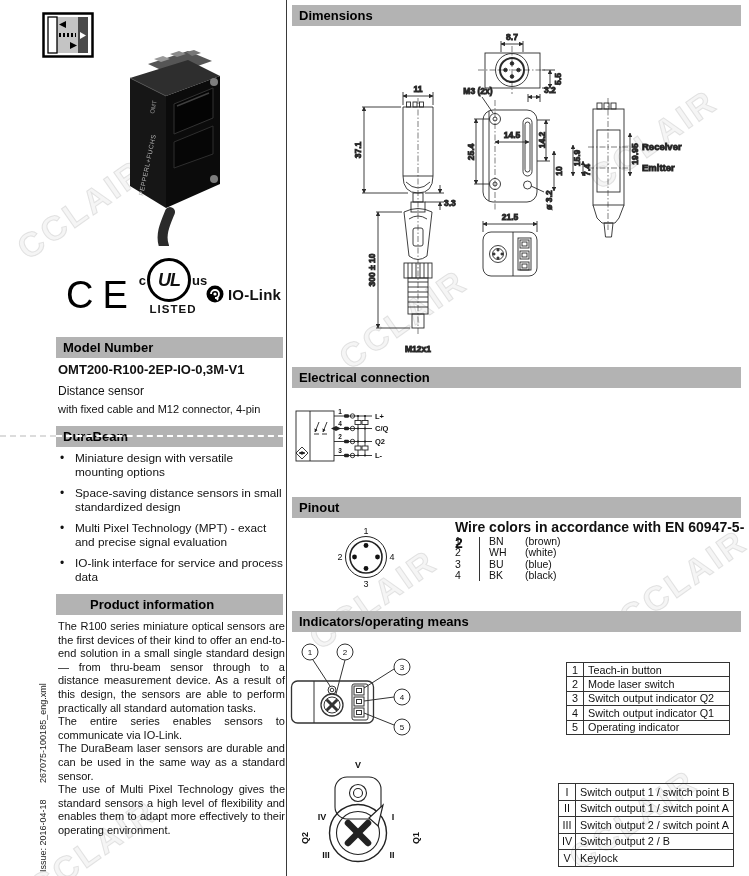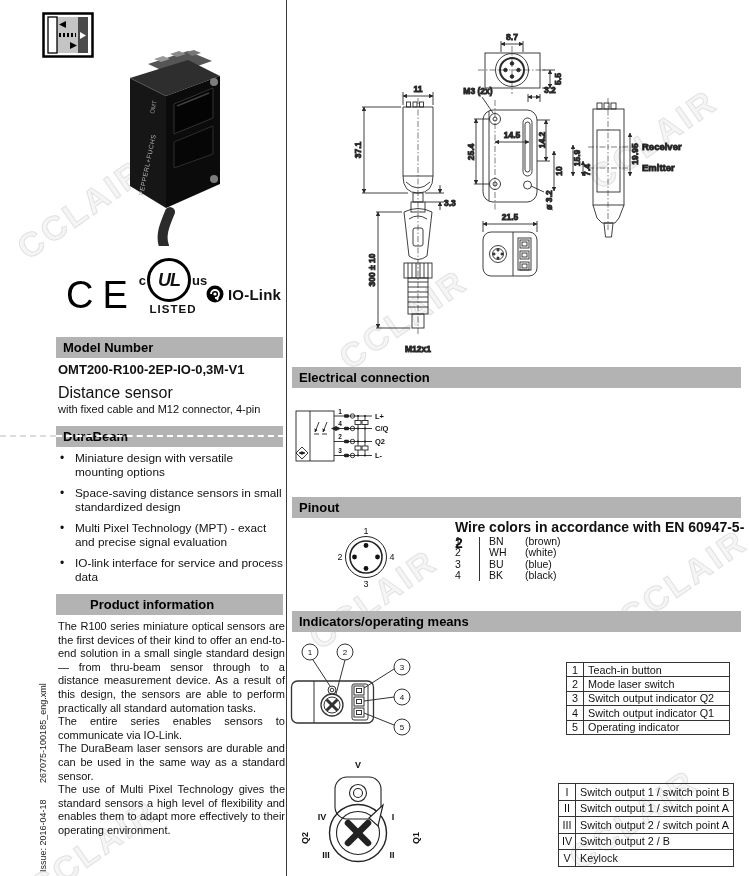--- a/index.html
+++ b/index.html
@@ -11,21 +11,21 @@
          font-weight:bold; font-size:13px; padding-left:7px; color:#000; }
   .hdr-left { left:56px; width:227px; }
   .hdr-right { left:292px; width:449px; }
   .divider { position:absolute; left:286px; top:0; width:1px; height:876px; background:#3a3a3a; }
   .fold-a { position:absolute; left:0; top:435px; width:56px; border-top:2px dashed #dcdcdc; z-index:4; }
   .fold-b { position:absolute; left:56px; top:435px; width:228px; border-top:2px dashed #ffffff; z-index:4; }
   .wm { position:absolute; font-weight:bold; font-size:34px; letter-spacing:3px;
         color:rgba(195,195,195,0.16); -webkit-text-stroke:1px rgba(205,205,205,0.55);
         transform:rotate(-35deg); pointer-events:none; z-index:0; white-space:nowrap; }
   .model-no { position:absolute; left:58px; top:362px; width:228px; font-weight:bold; font-size:13px; }
-  .prod-type { position:absolute; left:58px; top:384px; font-size:16px;text-align:right; }
+  .prod-type { position:absolute; left:58px; top:384px; font-size:12px;text-align:right; }
   .prod-sub { position:absolute; left:58px; top:403px; font-size:11px; }
   .features { position:absolute; left:58px; top:451px; width:226px; list-style:none; }
   .features li { font-size:11.8px; line-height:14px; margin-bottom:7px; padding-left:17px; position:relative; }
   .features li::before { content:"•"; position:absolute; left:2px; top:0; font-size:12px; }
   .info { position:absolute; left:58px; top:620px; width:227px; font-size:11px; line-height:13.6px; text-align:justify; }
   .sidebar-note { position:absolute; left:38px; top:872px; width:234px; height:12px;
                   transform-origin:0 0; transform:rotate(-90deg); font-size:9px; color:#222; white-space:nowrap; }
   .sidebar-note span { margin-right:14px; }
   .logo-ce { position:absolute; left:66px; top:274px; font-size:38px; letter-spacing:9px; font-weight:500; color:#000; }
   .logo-ul { position:absolute; left:134px; top:258px; width:78px; text-align:center; }
@@ -136,20 +136,21 @@
     <p>The entire series enables sensors to communicate via IO-Link.</p>
     <p>The DuraBeam laser sensors are durable and can be used in the same way as a standard sensor.</p>
     <p>The use of Multi Pixel Technology gives the standard sensors a high level of flexibility and enables them to adapt more effectively to their operating environment.</p>
   </div>
 
   <div class="sidebar-note">
     <span>Issue: 2016-04-18</span>
     <span>267075-100185_eng.xml</span>
   </div>
 
+  <div class="hdr hdr-right" style="top:5px;">Dimensions</div>
 
   <svg class="abs" style="left:292px;top:30px;" width="449" height="336" viewBox="0 0 449 336" fill="none" stroke="#2a2a2a" stroke-width="0.9">
     <defs>
       <marker id="ar" viewBox="0 0 10 10" refX="9" refY="5" markerWidth="5" markerHeight="5" orient="auto-start-reverse">
         <path d="M0,0 L10,5 L0,10 z" fill="#2a2a2a" stroke="none"></path>
       </marker>
     </defs>
 
     <g>
       <rect x="193" y="23" width="55" height="35"></rect>

